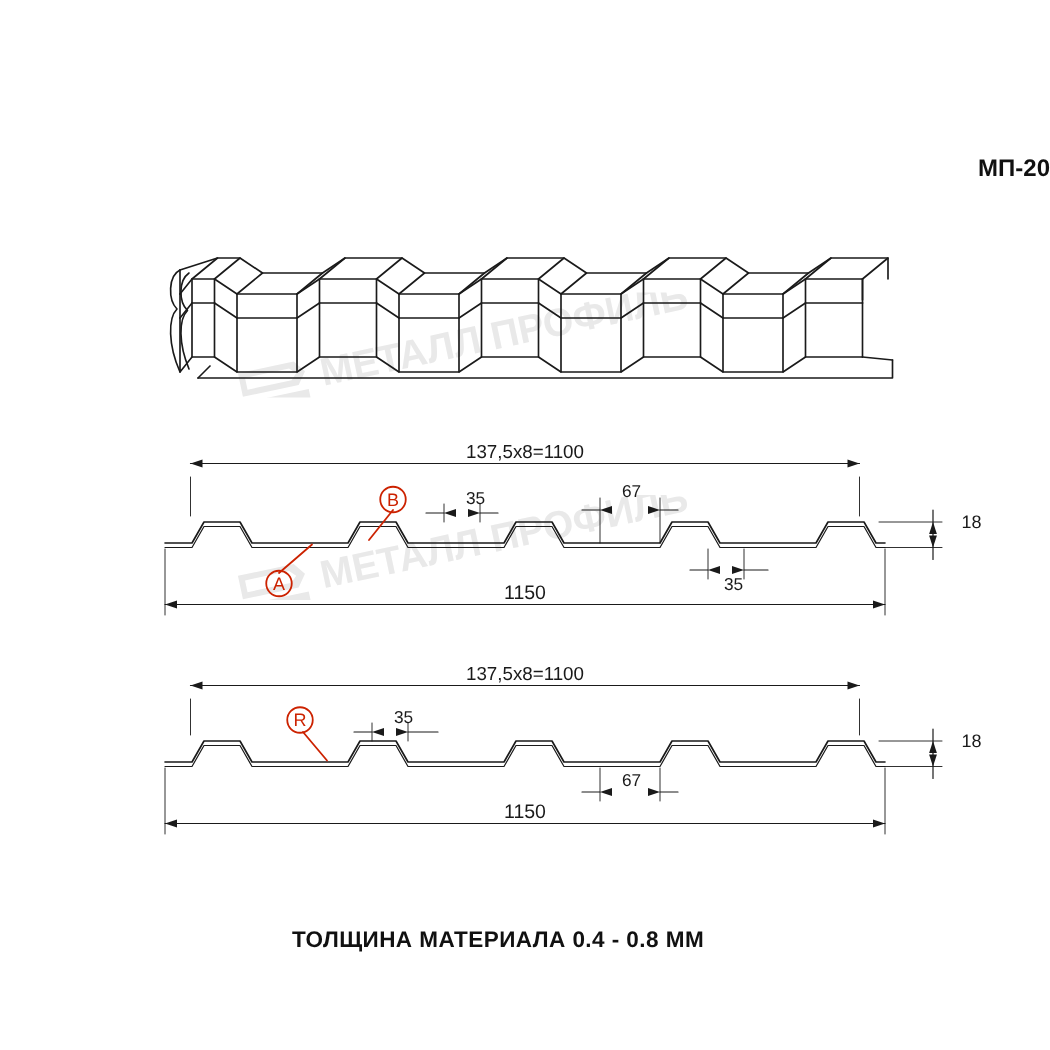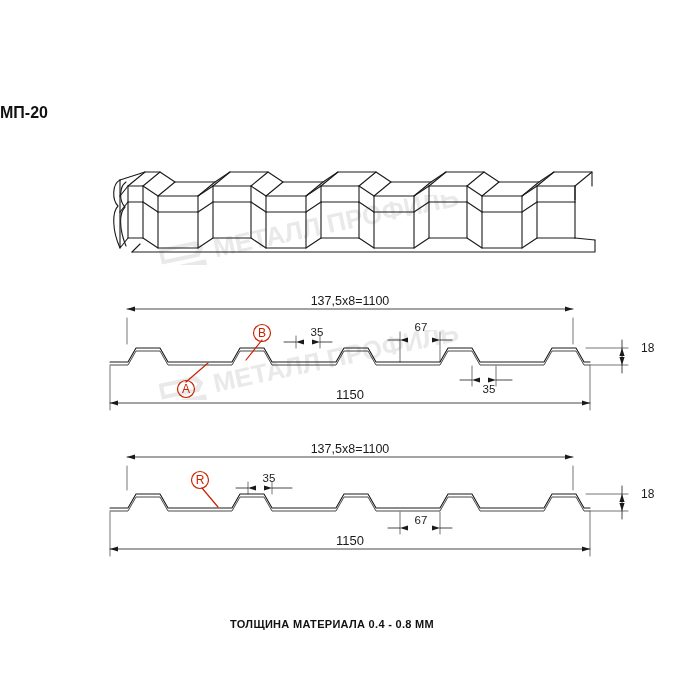--- a/index.html
+++ b/index.html
@@ -29,32 +29,32 @@
     font-size: 33px;
     font-weight: bold;
     letter-spacing: 0.5px;
     color: #111;
   }
   .subtitle {
     position: absolute;
     left: 0;
     top: 104px;
     width: 700px;
-    text-align: left;
+    text-align: right;
     font-size: 16px;
     font-weight: bold;
     color: #111;
   }
   .footnote {
     position: absolute;
     left: 0;
     top: 618px;
     width: 664px;
     text-align: center;
-    font-size: 11px;
+    font-size: 15px;
     font-weight: bold;
     letter-spacing: 0.3px;
     color: #111;
   }
   .drawing {
     position: absolute;
     left: 0;
     top: 0;
     width: 700px;
     height: 700px;

